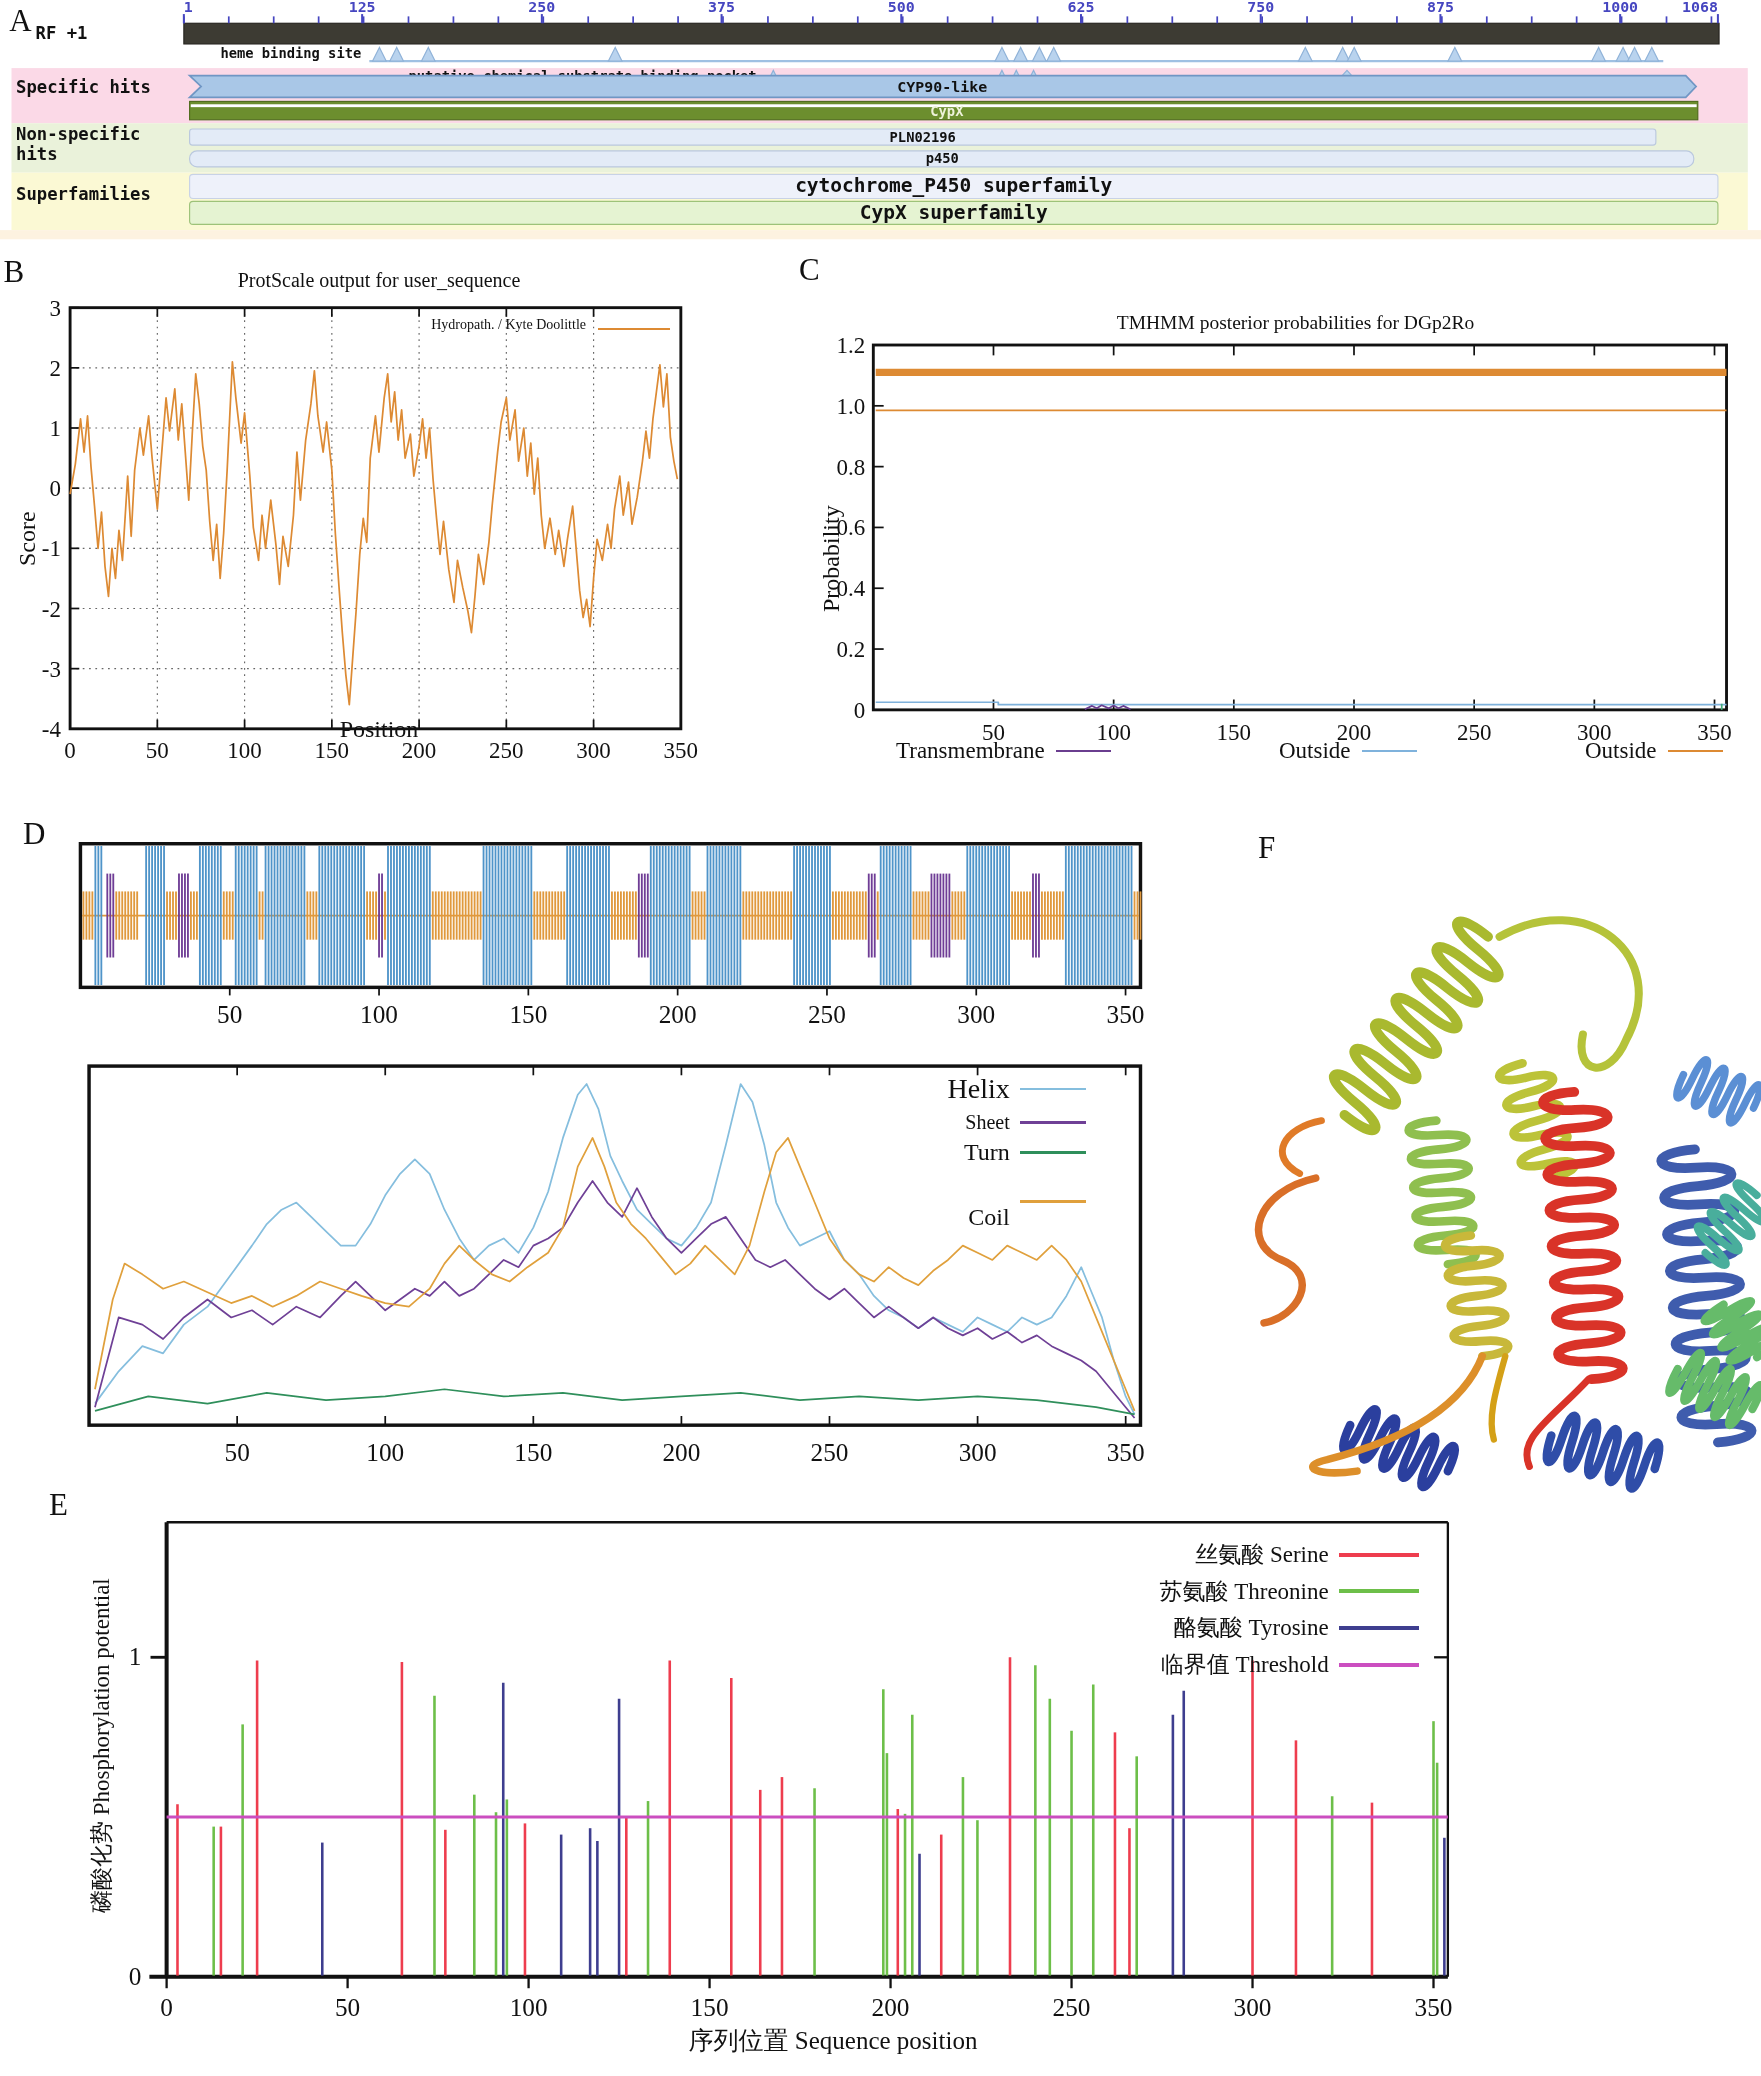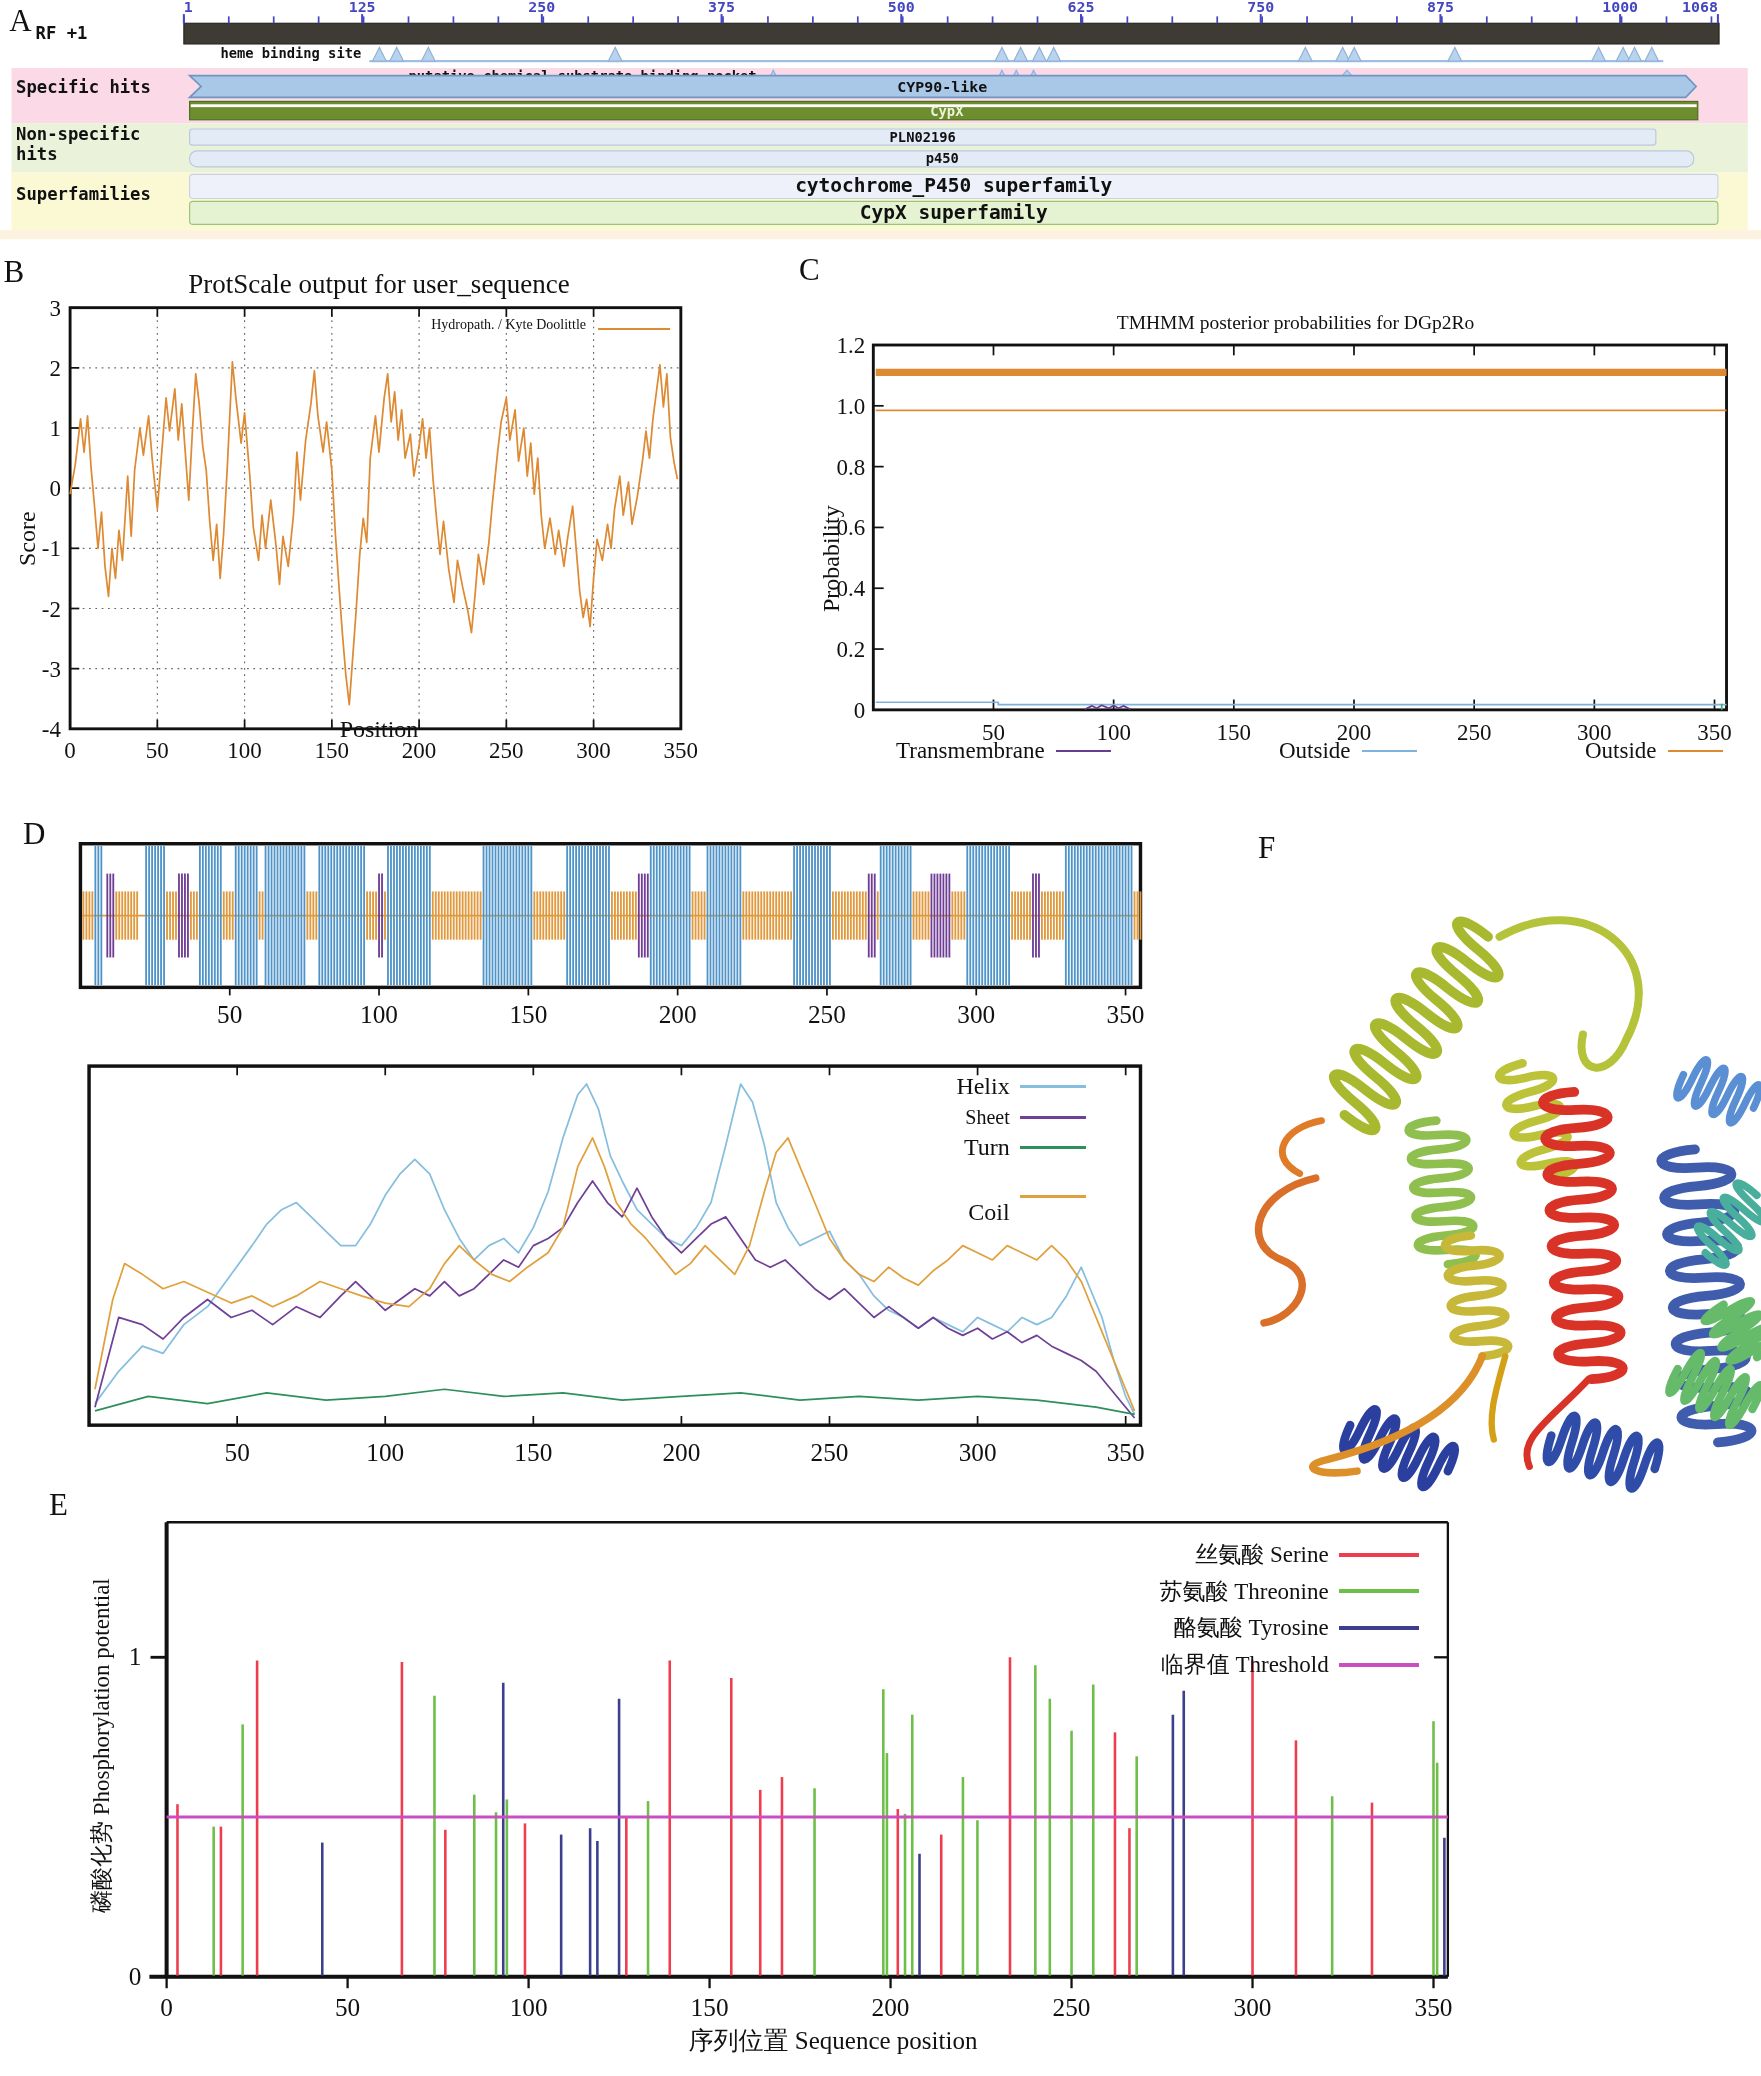--- a/index.html
+++ b/index.html
@@ -1,20 +1,20 @@
 <!DOCTYPE html>
 <html style="font-size:9.2px"><head>
 <meta charset="utf-8">
 <style>
   html,body{margin:0;padding:0;background:#fff;}
   #root{position:relative;width:1761px;height:2077px;background:#ffffff;overflow:hidden;
         font-family:"Liberation Serif", serif;}
   svg{position:absolute;left:0;top:0;}
   .plabel{position:absolute;font-size:31px;color:#111;font-family:"Liberation Serif",serif;}
-  .ctitle{position:absolute;text-align:center;font-size:27px;color:#111;}
+  .ctitle{position:absolute;text-align:center;font-size:20px;color:#111;}
   .axlabel{position:absolute;font-size:24px;color:#111;}
   .rot{transform:rotate(-90deg);transform-origin:0 0;white-space:nowrap;}
   .legend-row{display:flex;align-items:center;justify-content:flex-end;gap:10.3px;margin-bottom:5.7px;}
   .legend-text{font-size:23px;color:#111;white-space:nowrap;}
   .legend-line{display:inline-block;height:2.9px;width:66px;}
   #legendB-line{position:absolute;width:72px;height:2.3px;}
   #legendC{position:absolute;display:flex;justify-content:space-between;align-items:center;}
   .legC-item{display:flex;align-items:center;gap:11.5px;}
   .legC-line{display:inline-block;width:55px;height:2.9px;}
   #legendE .legend-line{width:80px;height:4px;}
@@ -740,21 +740,21 @@
         <span class="legC-line" id="legC1" style="background: rgb(127, 178, 220);"></span>
       </span>
     <span class="legC-item">
         <span class="legend-text">Outside</span>
         <span class="legC-line" id="legC2" style="background: rgb(221, 138, 51);"></span>
       </span>
   </div>
 
   <div style="position:absolute;left:764px;top:1073px;width:322px;">
     <div class="legend-row">
-        <span class="legend-text" style="font-size:24px;">Helix</span>
+        <span class="legend-text" style="font-size:28px;">Helix</span>
         <span class="legend-line" id="legD0" style="background: rgb(133, 190, 222);"></span>
       </div>
     <div class="legend-row">
         <span class="legend-text" style="font-size:20px;">Sheet</span>
         <span class="legend-line" id="legD1" style="background: rgb(111, 64, 150);"></span>
       </div>
     <div class="legend-row">
         <span class="legend-text" style="font-size:24px;">Turn</span>
         <span class="legend-line" id="legD2" style="background: rgb(47, 143, 91);"></span>
       </div>

